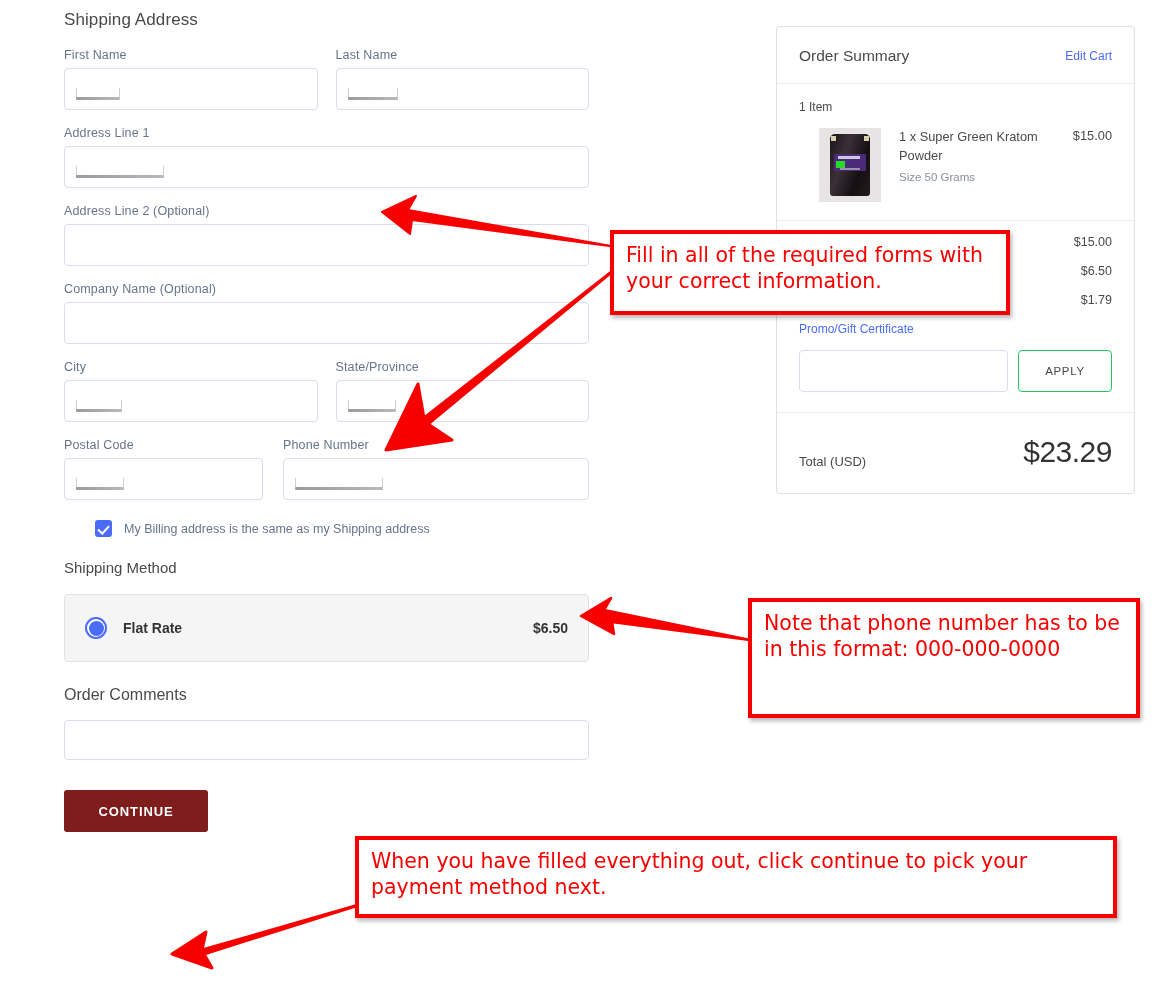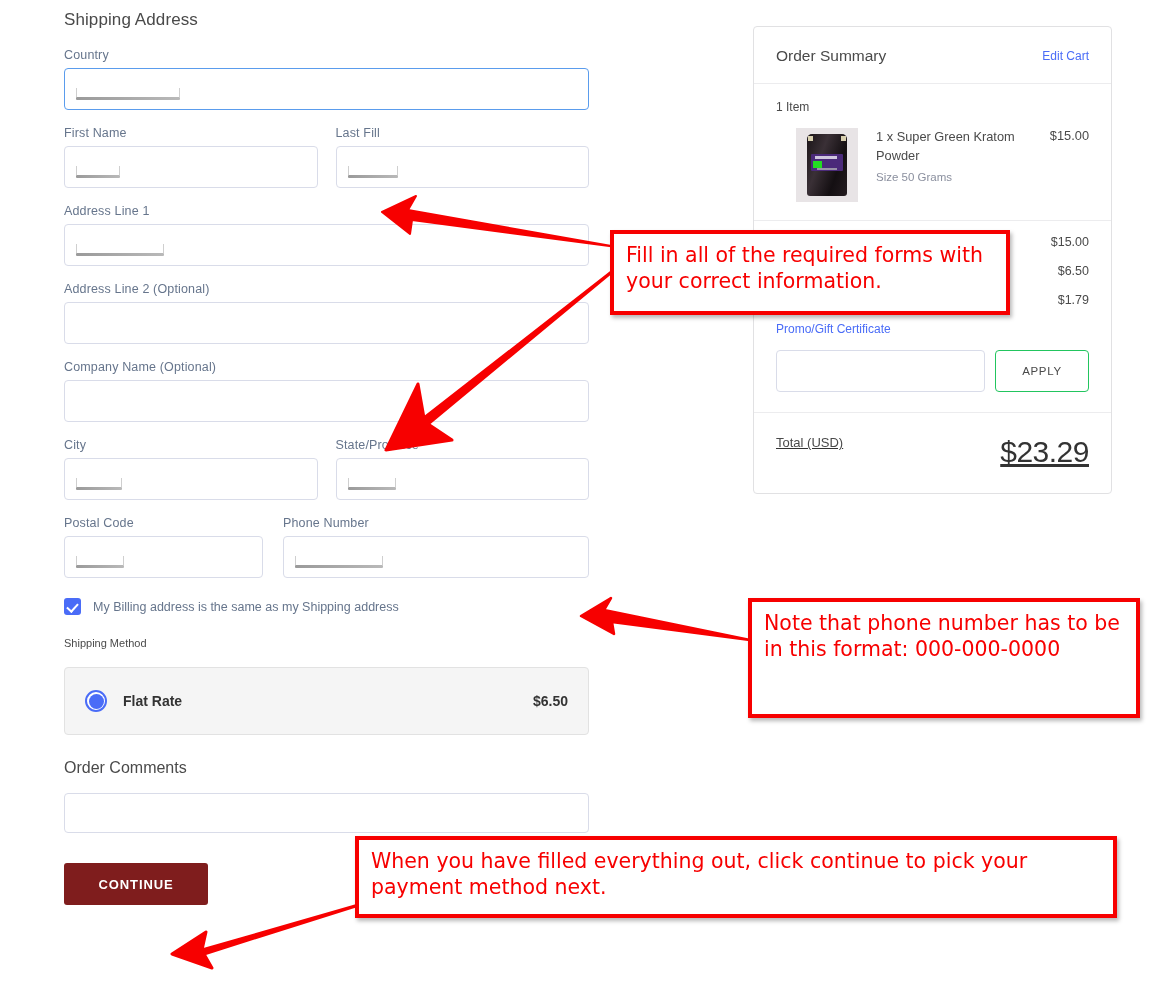--- a/index.html
+++ b/index.html
@@ -42,34 +42,34 @@
   .redact::after {
     content: ""; position: absolute; right: 0; bottom: 3px;
     width: 1px; height: 9px; background: #cfcfcf;
   }
 
   .row2 { display: flex; gap: 18px; }
   .row2 > .fld { flex: 1; }
   .fld { margin-bottom: 16px; }
 
   
-  .check-row { display: flex; align-items: center; margin-top: 4px; margin-bottom: 22px; }
+  .check-row { display: flex; align-items: center; margin-top: 4px; margin-bottom: 22px; margin-left: 31px; }
   .checkbox {
     width: 17px; height: 17px; border-radius: 3px; background: #4a6cf7;
     position: relative; flex: 0 0 auto;
   }
   .checkbox::after {
     content: ""; position: absolute; left: 5px; top: 2.5px;
     width: 5px; height: 9px; border: solid #fff;
     border-width: 0 2px 2px 0; transform: rotate(42deg);
   }
   .check-label { font-size: 12.5px; color: #66758c; margin-left: 12px; }
 
   
-  .ship-title { font-size: 11px; color: #4a4a4a; margin-bottom: 18px; font-weight: 400; }
+  .ship-title { font-size: 15px; color: #4a4a4a; margin-bottom: 18px; font-weight: 400; }
   .ship-option {
     height: 68px; background: #f5f5f5; border: 1px solid #e2e2e2; border-radius: 4px;
     display: flex; align-items: center; padding: 0 20px;
   }
   .radio {
     width: 22px; height: 22px; border-radius: 50%;
     border: 2px solid #4a6cf7; background: #fff;
     display: flex; align-items: center; justify-content: center; flex: 0 0 auto;
   }
   .radio-dot { width: 15px; height: 15px; border-radius: 50%; background: #4a6cf7; }
@@ -81,21 +81,21 @@
 
   .continue-btn {
     margin-top: 30px; width: 144px; height: 42px; background: #7f1d1d;
     color: #fff; border: none; border-radius: 3px;
     font-size: 13px; letter-spacing: .9px; font-weight: bold;
     font-family: "Liberation Sans", sans-serif; cursor: pointer;
   }
 
   
   .summary {
-    position: absolute; left: 753px; top: 26px; width: 359px;
+    position: absolute; left: 776px; top: 26px; width: 359px;
     border: 1px solid #e1e1e3; border-radius: 4px; background: #fff;
   }
   .sum-head {
     display: flex; align-items: center; padding: 20px 22px 18px;
     border-bottom: 1px solid #ececee;
   }
   .sum-title { font-size: 15.5px; color: #4a4a4a; font-weight: 400; }
   .edit-cart { margin-left: auto; font-size: 12px; color: #4a6cf7; cursor: pointer; }
 
   .sum-items { padding: 16px 22px 0; border-bottom: 1px solid #ececee; }
@@ -128,21 +128,21 @@
   .tot-row { display: flex; align-items: center; font-size: 12.5px; color: #4a4a4a; margin-bottom: 15px; }
   .tot-row .amt { margin-left: auto; }
   .promo-link { font-size: 12px; color: #4a6cf7; margin-bottom: 14px; cursor: pointer; }
   .promo-row { display: flex; gap: 10px; }
   .promo-input { flex: 1; height: 42px; border: 1px solid #d9dce9; border-radius: 4px; background: #fff; }
   .apply-btn {
     width: 94px; height: 42px; background: #fff; border: 1px solid #22c55e;
     border-radius: 4px; font-size: 11.5px; letter-spacing: .7px; color: #4a4a4a;
     font-family: "Liberation Sans", sans-serif; cursor: pointer;
   }
-  .grand { display: flex; align-items: flex-start; padding: 22px 22px 24px; text-decoration: underline; }
+  .grand { display: flex; align-items: flex-end; padding: 22px 22px 24px; }
   .grand-label { font-size: 13px; color: #4a4a4a; }
   .grand-amt { margin-left: auto; font-size: 30px; color: #333; letter-spacing: -.5px; }
 
   
   .anno {
     position: absolute; border: 4px solid #f70000; background: #fff;
     color: #f70000; font-size: 20.5px; line-height: 1.28;
     padding: 8px 12px; font-family: "DejaVu Sans", sans-serif;
     box-shadow: 2px 3px 4px rgba(0,0,0,.28);
   }
@@ -151,37 +151,31 @@
 </head>
 <body>
 
 <div id="root">
 
   <div class="form-col">
 
     <div class="section-title">Shipping Address</div>
 
     
-    <div class="fld">
-      <div class="field-label">Country</div>
-      <div class="input-box focused">
-        <div class="redact" style="width:104px"></div>
-      </div>
-    </div>
 
     
     <div class="row2">
       <div class="fld">
         <div class="field-label">First Name</div>
         <div class="input-box">
           <div class="redact" style="width:44px"></div>
         </div>
       </div>
       <div class="fld">
-        <div class="field-label">Last Fill</div>
+        <div class="field-label">Last Name</div>
         <div class="input-box">
           <div class="redact" style="width:50px"></div>
         </div>
       </div>
     </div>
 
     
     <div class="fld">
       <div class="field-label">Address Line 1</div>
       <div class="input-box">

